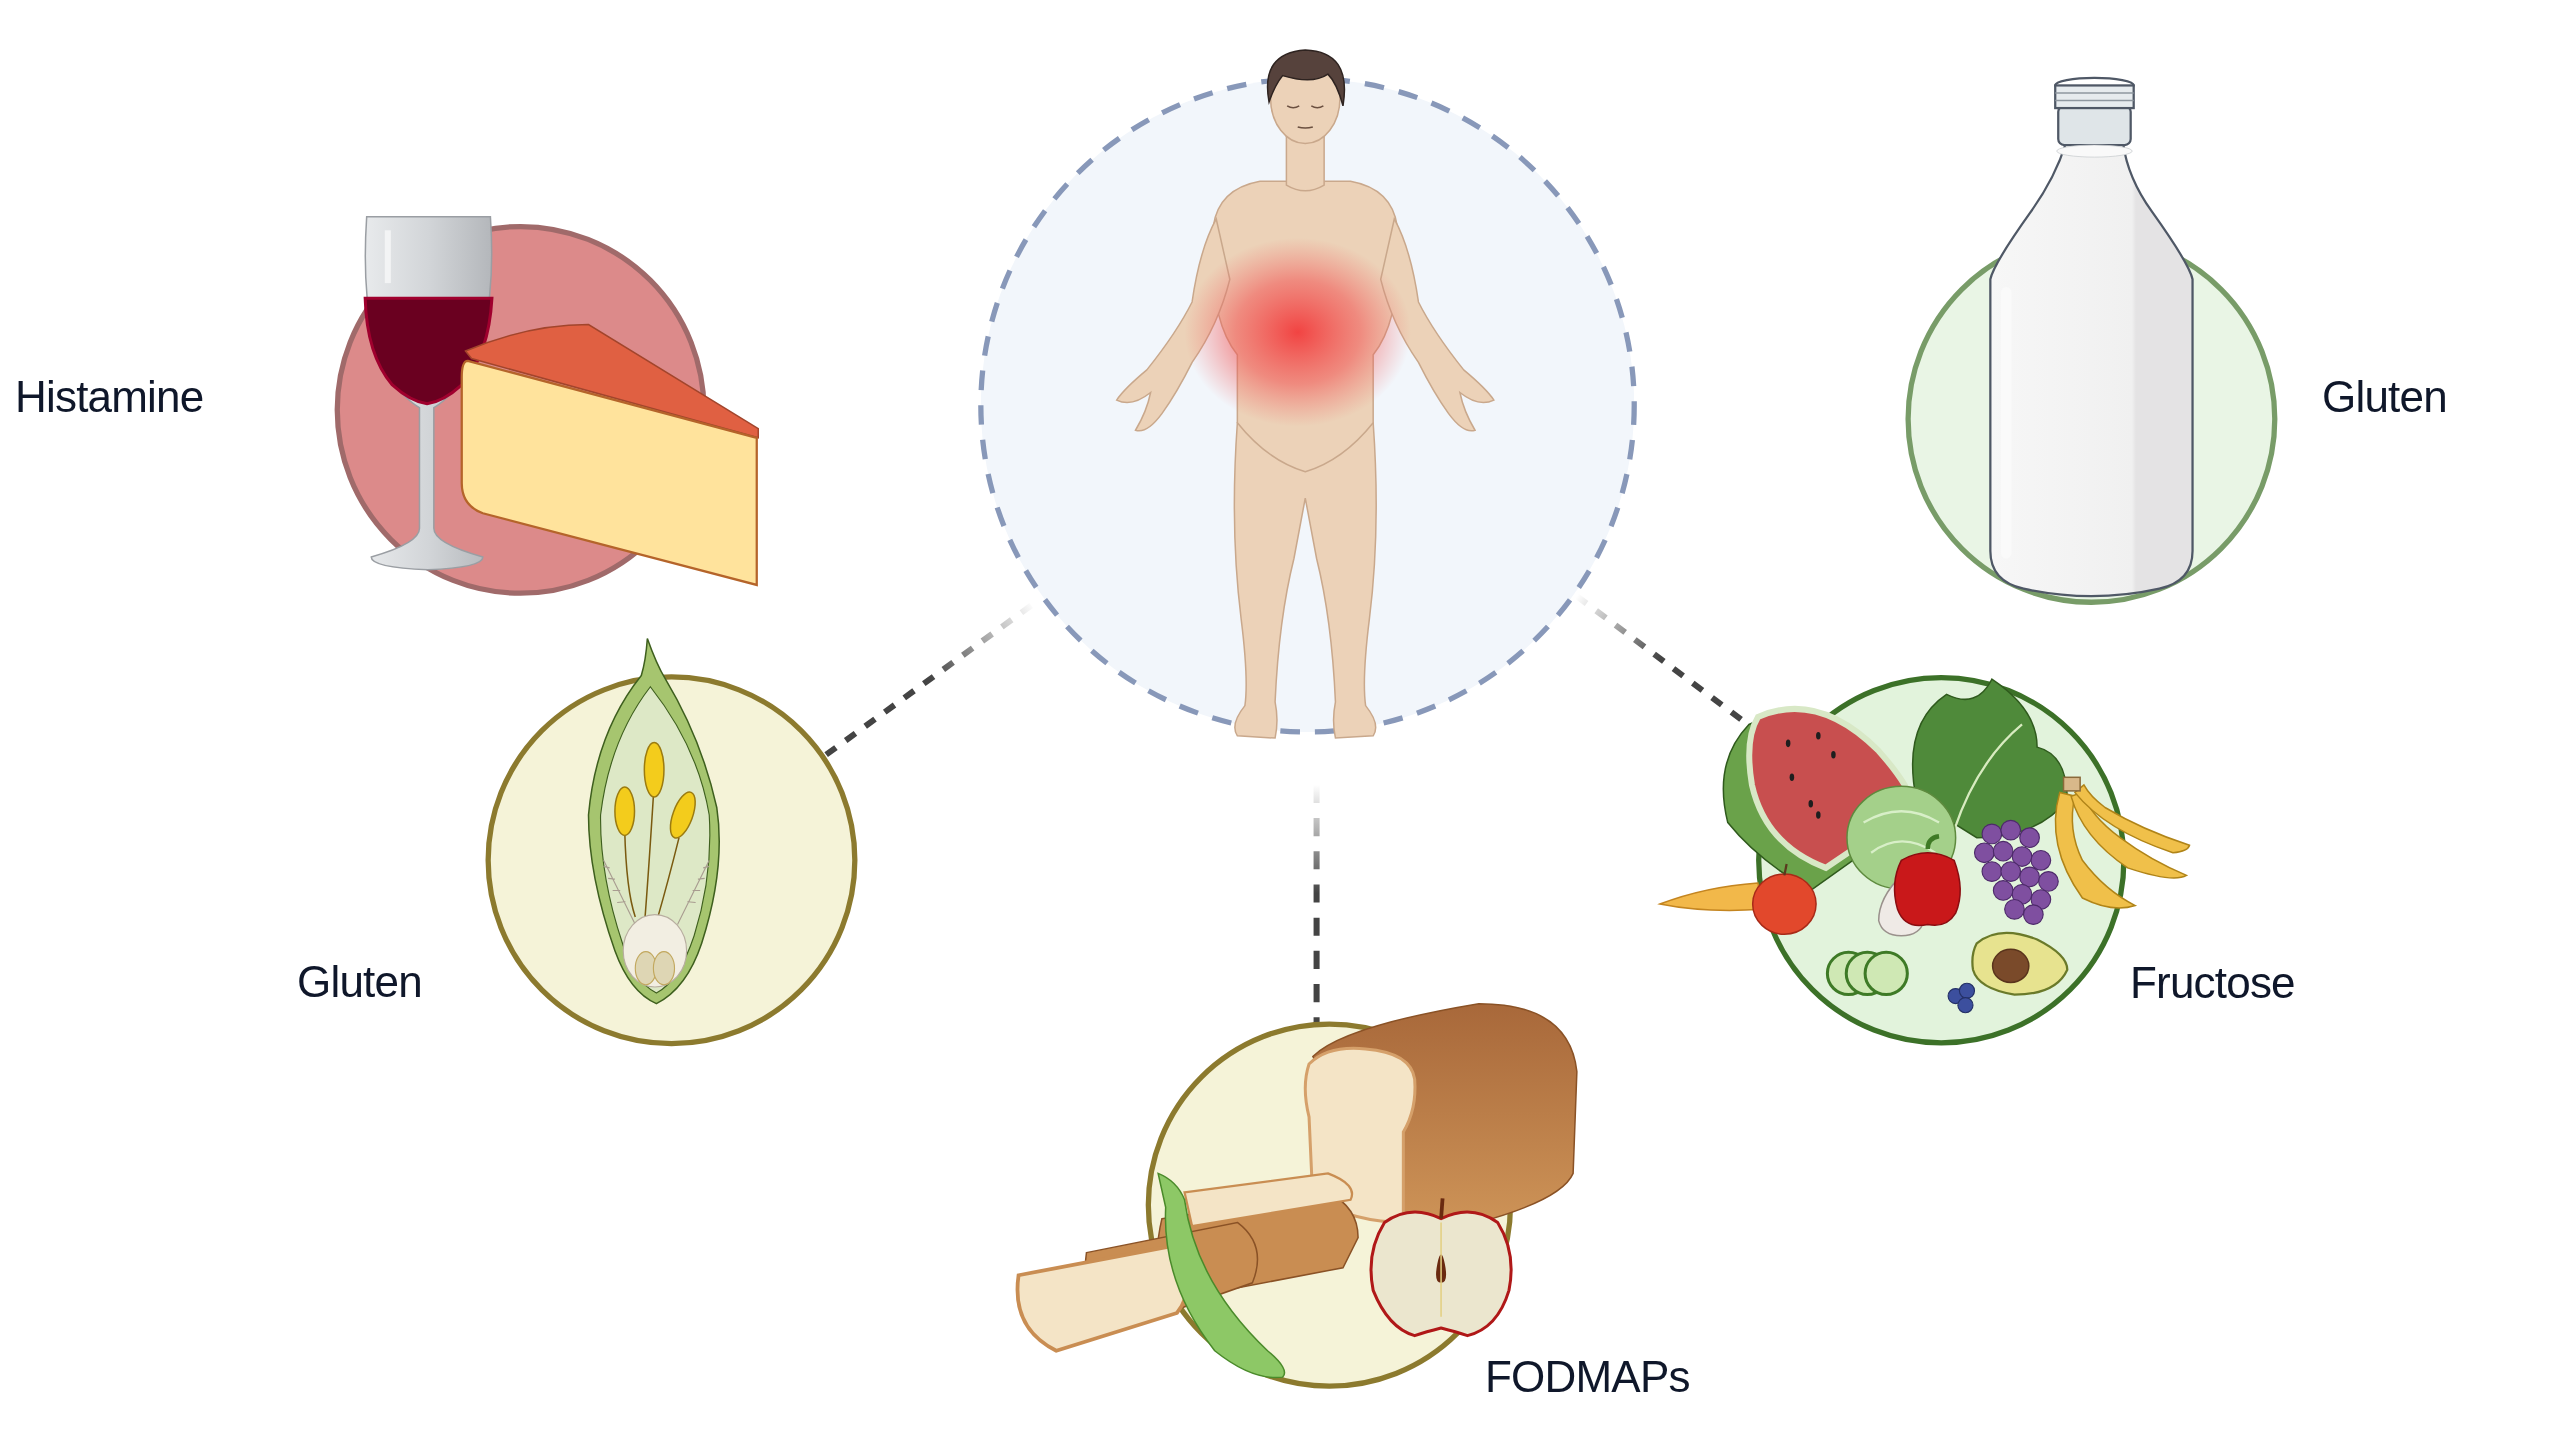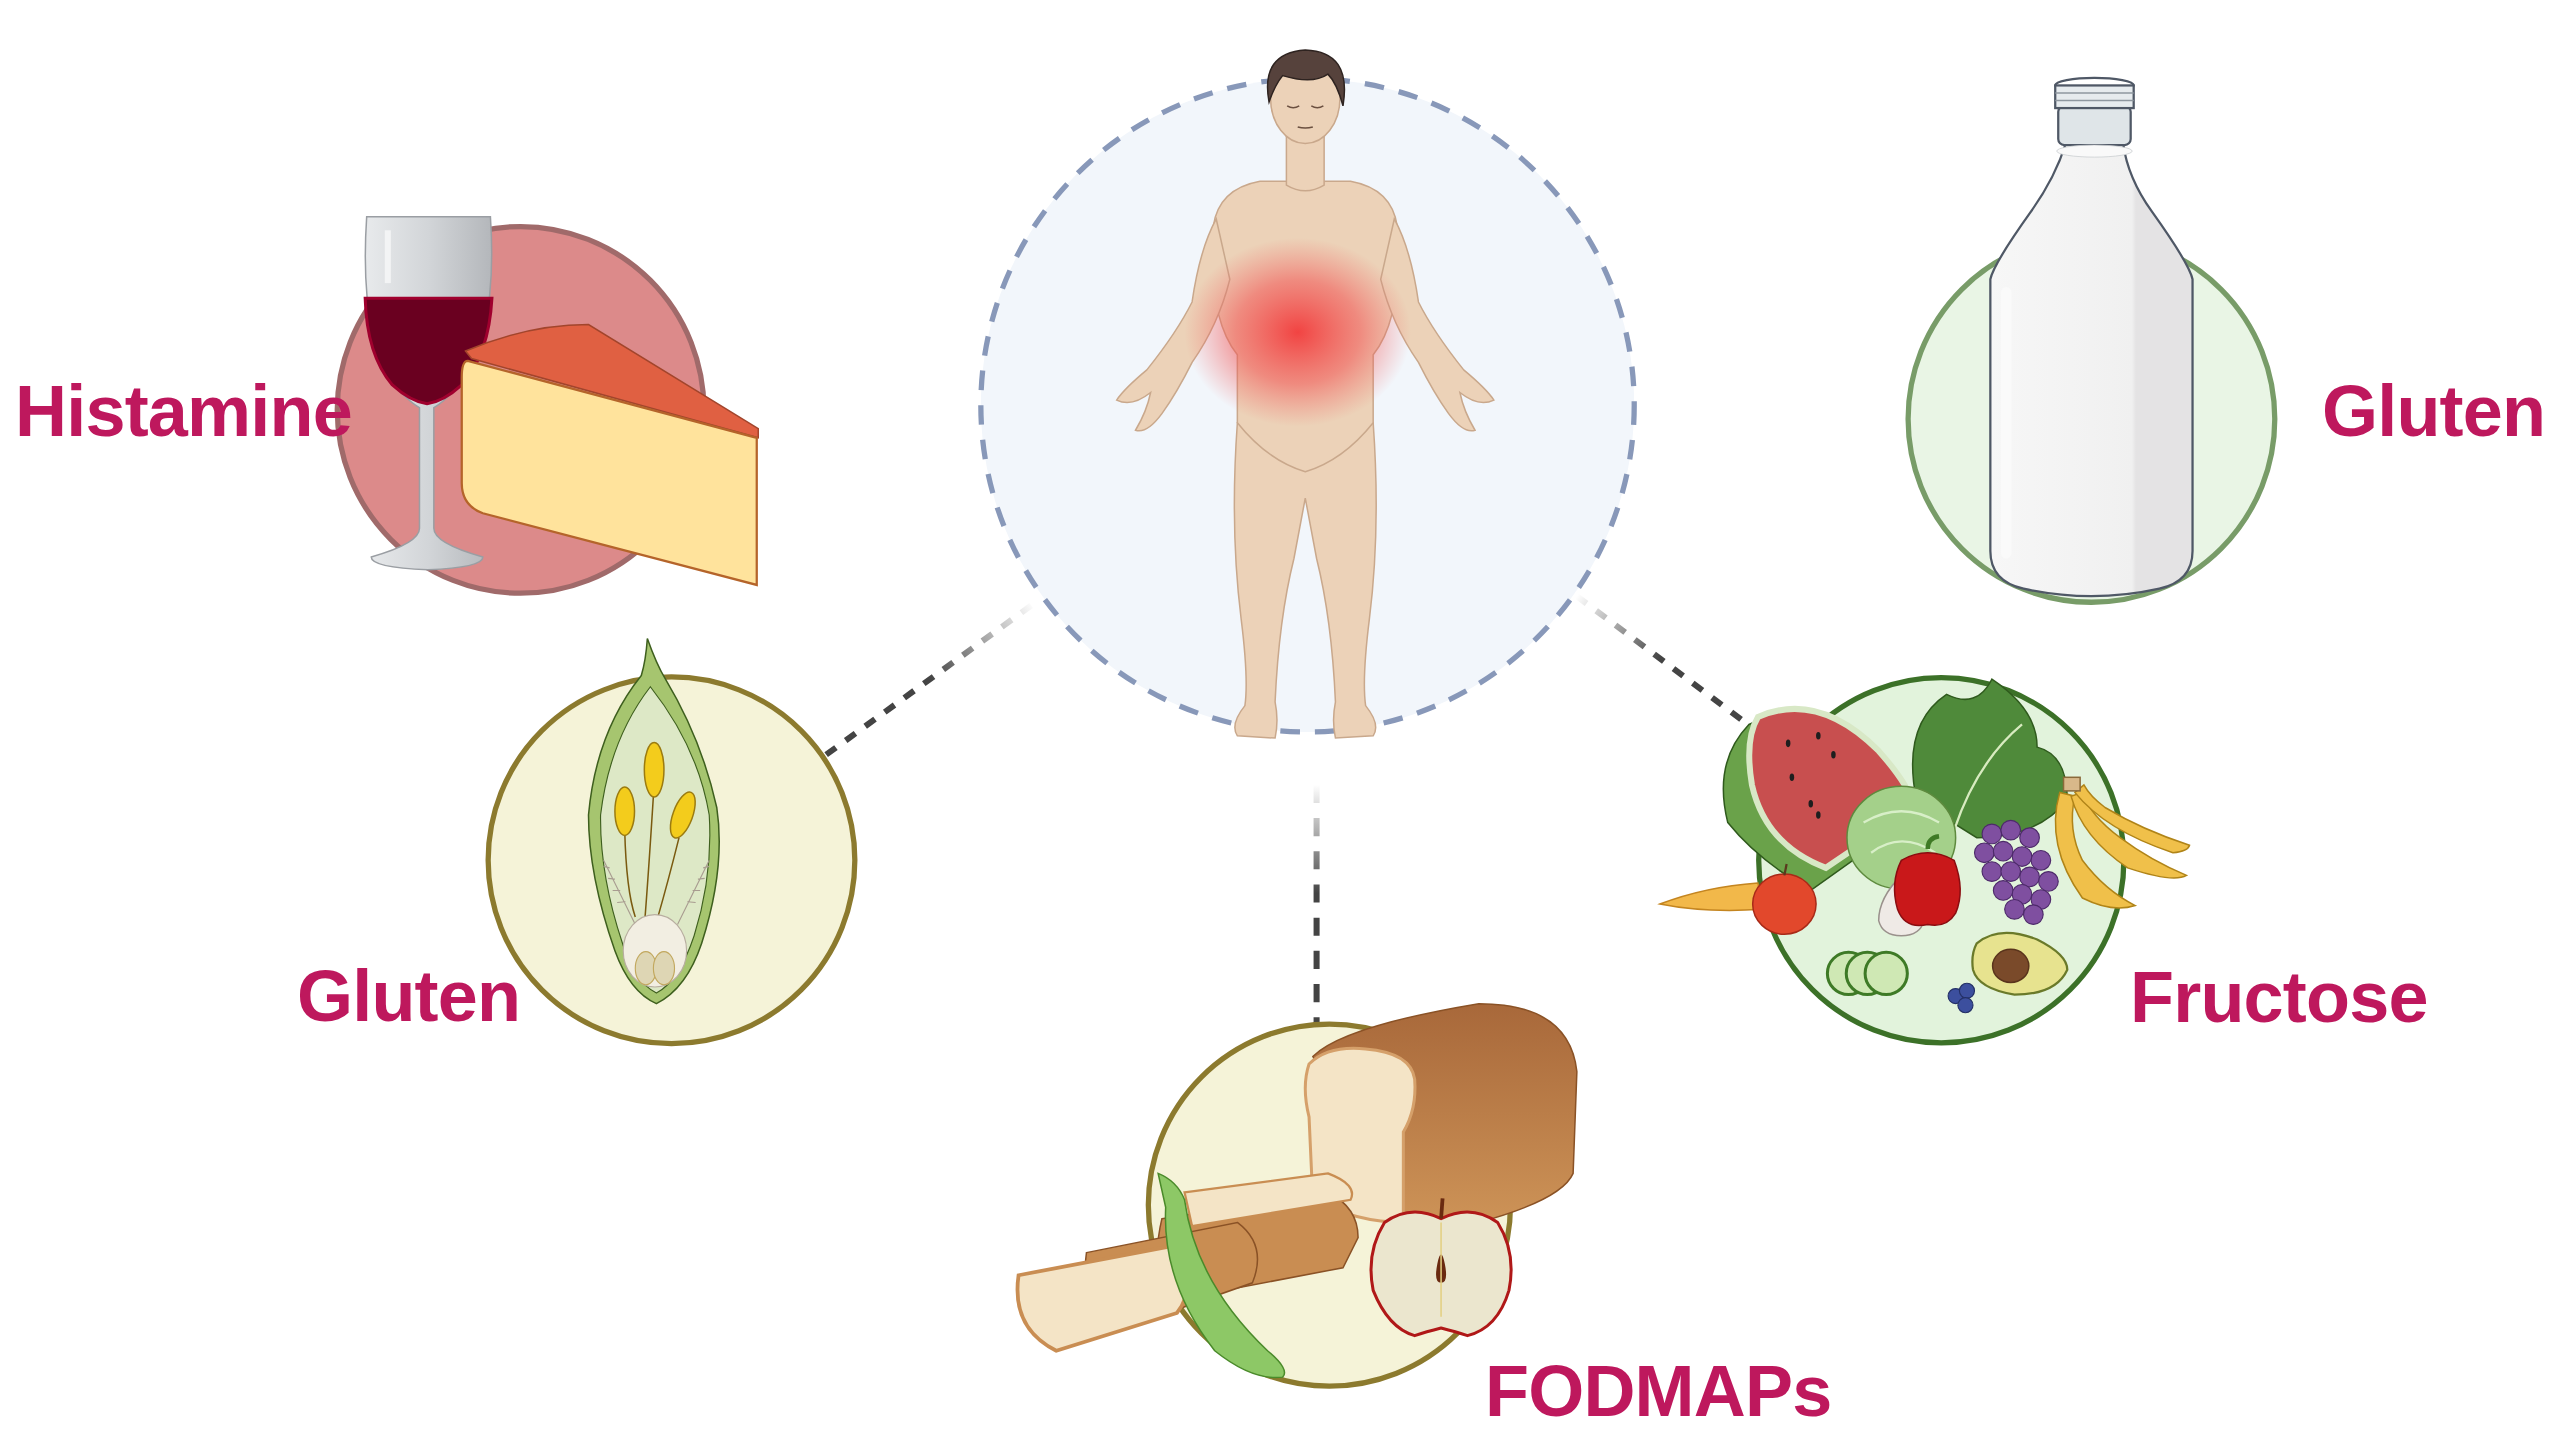--- a/index.html
+++ b/index.html
@@ -1,24 +1,24 @@
 <!DOCTYPE html>
 <html style="font-size:12px"><head>
 <meta charset="utf-8">
 <style>
   html, body { margin: 0; padding: 0; background: #ffffff; }
   body { width: 2563px; height: 1452px; position: relative; overflow: hidden; }
   #stage { position: absolute; left: 0; top: 0; width: 2563px; height: 1452px; }
   .label {
     position: absolute;
     font-family: "Liberation Sans", "DejaVu Sans", sans-serif;
-    font-weight: bold;
-    font-size: 72px;
+    font-weight: normal;
+    font-size: 44px;
     line-height: 1;
-    color: #be185d;
+    color: #0f172a;
     letter-spacing: -0.8px;
     white-space: nowrap;
   }
   #label-histamine { left: 15px; top: 375px; }
   #label-lactose   { left: 2322px; top: 375px; }
   #label-gluten    { left: 297px; top: 960px; }
   #label-fructose  { left: 2130px; top: 961px; text-align: center; }
   #label-fodmaps   { left: 1485px; top: 1355px; text-align: right; }
 </style>
 </head>

